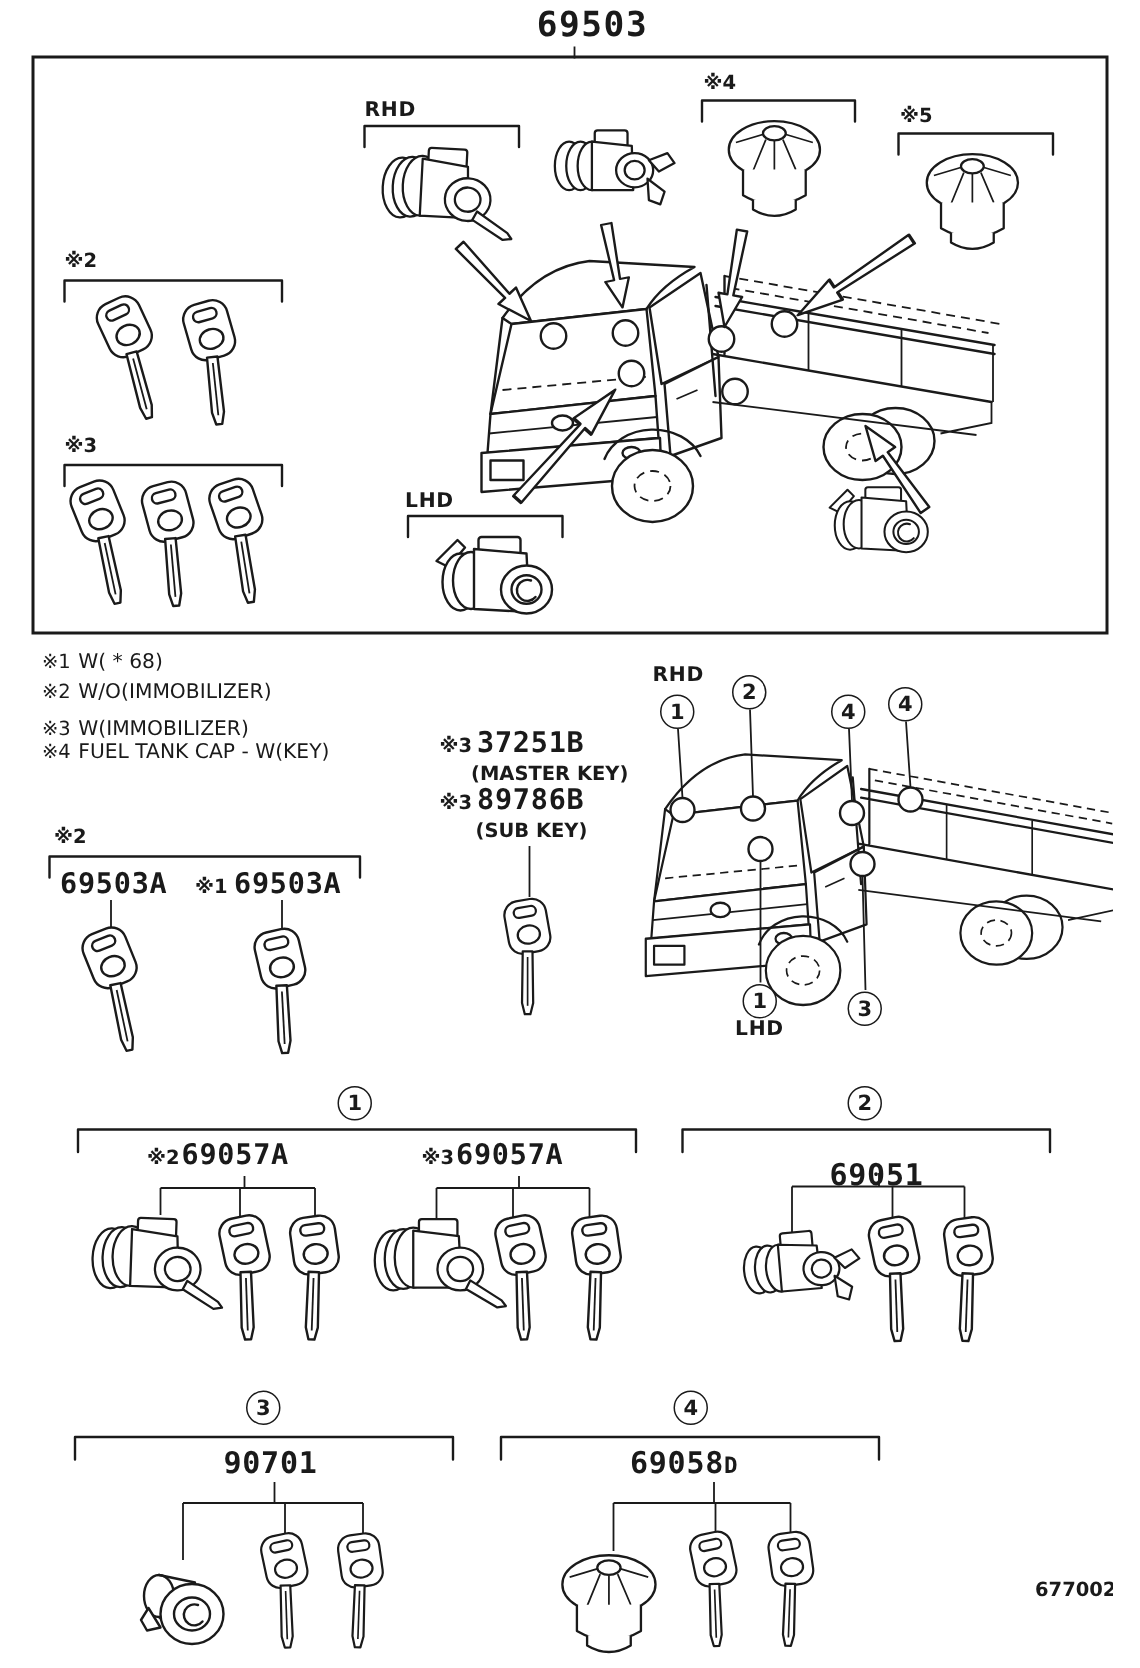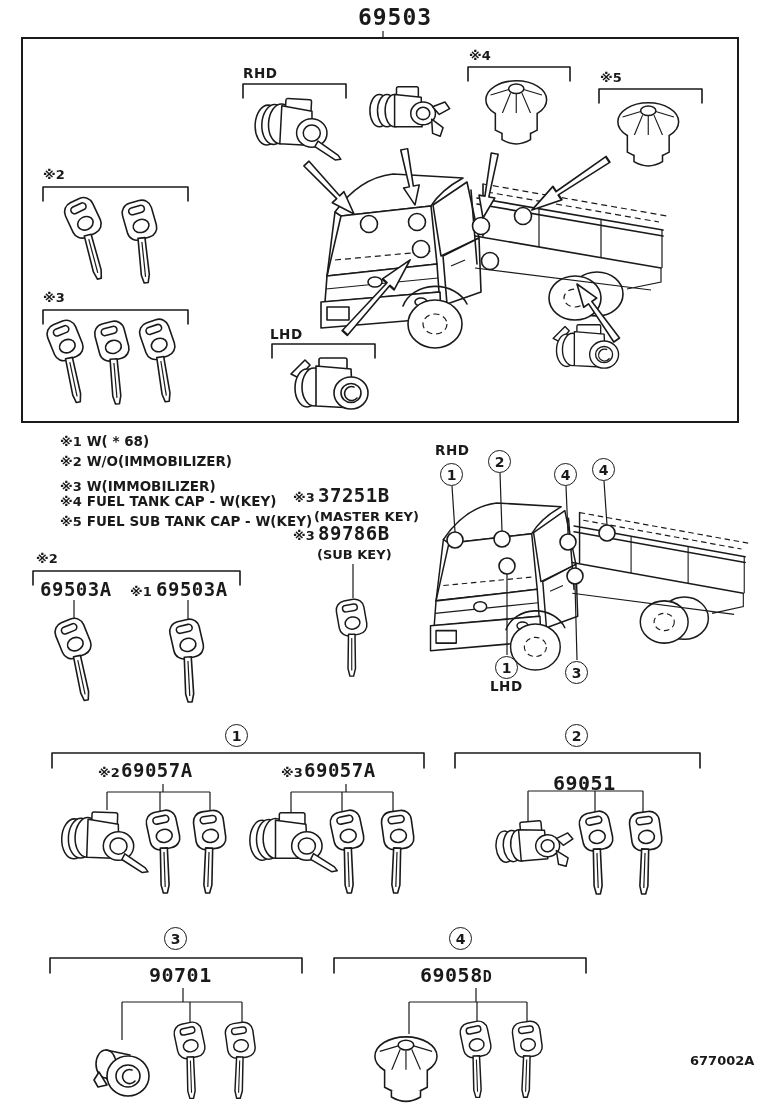--- a/index.html
+++ b/index.html
@@ -1,27 +1,27 @@
 <!DOCTYPE html>
 <html><head>
 <meta charset="utf-8">
 <style>
   html,body{margin:0;padding:0;background:#fff;}
   #stage{position:relative;width:742px;height:1112px;background:#fff;overflow:hidden;
-         font-family:"DejaVu Sans","Liberation Sans",sans-serif;color:#1a1a1a;padding-left:14px;}
+         font-family:"DejaVu Sans","Liberation Sans",sans-serif;color:#1a1a1a;}
   #art{position:absolute;left:0;top:0;}
   .txt{position:absolute;font-weight:bold;color:#1a1a1a;white-space:nowrap;line-height:1;}
   .ref{font-size:13px;letter-spacing:0;}
   .lbl{font-size:13.5px;letter-spacing:.5px;}
   .cap{font-size:13px;}
   .pn{font-family:"DejaVu Sans Mono","Liberation Mono",monospace;font-size:19px;letter-spacing:.5px;}
   .pn20{font-family:"DejaVu Sans Mono","Liberation Mono",monospace;font-size:20px;letter-spacing:.5px;}
   .pn23{font-family:"DejaVu Sans Mono","Liberation Mono",monospace;font-size:23px;letter-spacing:1px;text-align:center;}
   .sfx{font-size:15px;}
-  .legendrow{position:absolute;left:28px;font-weight:bold;font-size:13.5px;white-space:nowrap;margin-left:32px;}
+  .legendrow{position:absolute;left:28px;font-weight:normal;font-size:13.5px;white-space:nowrap;}
   .legendrow .ref{margin-right:5px;font-size:13px;}
   .callout{position:absolute;width:23px;height:23px;border:1.6px solid #1a1a1a;border-radius:50%;
            box-sizing:border-box;background:#fff;font-size:14px;font-weight:bold;
            display:flex;align-items:center;justify-content:center;}
   svg .ln{stroke:#1a1a1a;fill:none;stroke-width:1.6;stroke-linejoin:round;stroke-linecap:round;}
   svg .fw{stroke:#1a1a1a;fill:#fff;stroke-width:1.6;stroke-linejoin:round;}
   svg .thin{stroke:#1a1a1a;fill:none;stroke-width:1.2;}
   svg .dash{stroke-dasharray:6,4;}
 </style>
 </head>
@@ -297,21 +297,20 @@
 <div class="txt ref" style="left:469px;top:49px;">※4</div>
 <div class="txt ref" style="left:600px;top:71px;">※5</div>
 <div class="txt ref" style="left:43px;top:168px;">※2</div>
 <div class="txt ref" style="left:43px;top:291px;">※3</div>
 <div class="txt lbl" style="left:270px;top:328px;">LHD</div>
 
 <div class="legendrow" style="top:433px;"><span class="ref">※1</span><span>W( * 68)</span></div>
 <div class="legendrow" style="top:453px;"><span class="ref">※2</span><span>W/O(IMMOBILIZER)</span></div>
 <div class="legendrow" style="top:478px;"><span class="ref">※3</span><span>W(IMMOBILIZER)</span></div>
 <div class="legendrow" style="top:493px;"><span class="ref">※4</span><span>FUEL TANK CAP - W(KEY)</span></div>
-<div class="legendrow" style="top:513px;"><span class="ref">※5</span><span>FUEL SUB TANK CAP - W(KEY)</span></div>
 
 <div class="txt ref" style="left:293px;top:491px;">※3</div>
 <div class="txt pn" style="left:318px;top:486px;">37251B</div>
 <div class="txt cap" style="left:314px;top:510px;">(MASTER KEY)</div>
 <div class="txt ref" style="left:293px;top:529px;">※3</div>
 <div class="txt pn" style="left:318px;top:524px;">89786B</div>
 <div class="txt cap" style="left:317px;top:548px;">(SUB KEY)</div>
 
 <div class="txt ref" style="left:36px;top:552px;">※2</div>
 <div class="txt pn" style="left:40px;top:580px;">69503A</div>

